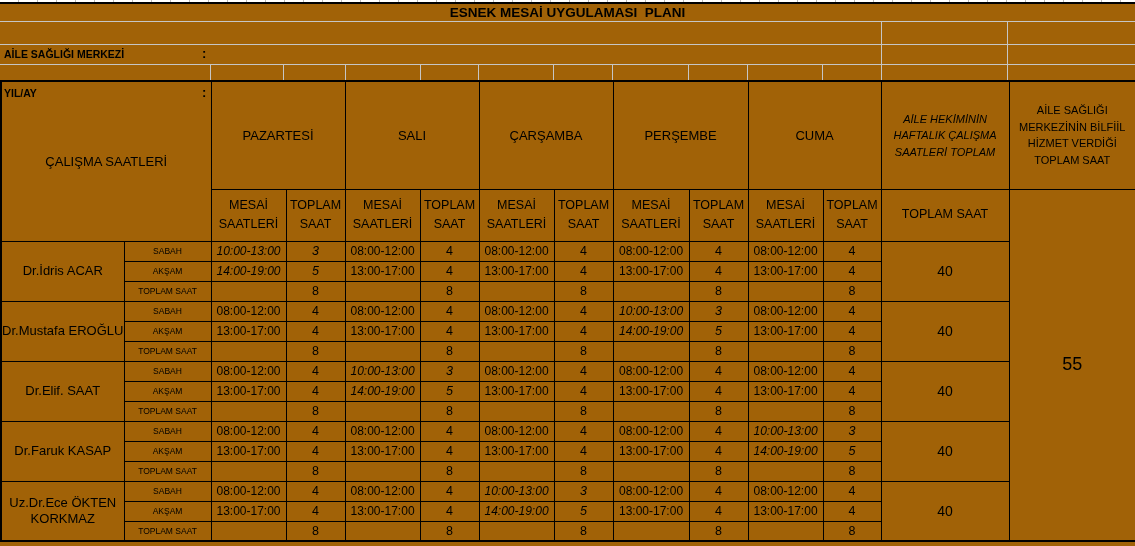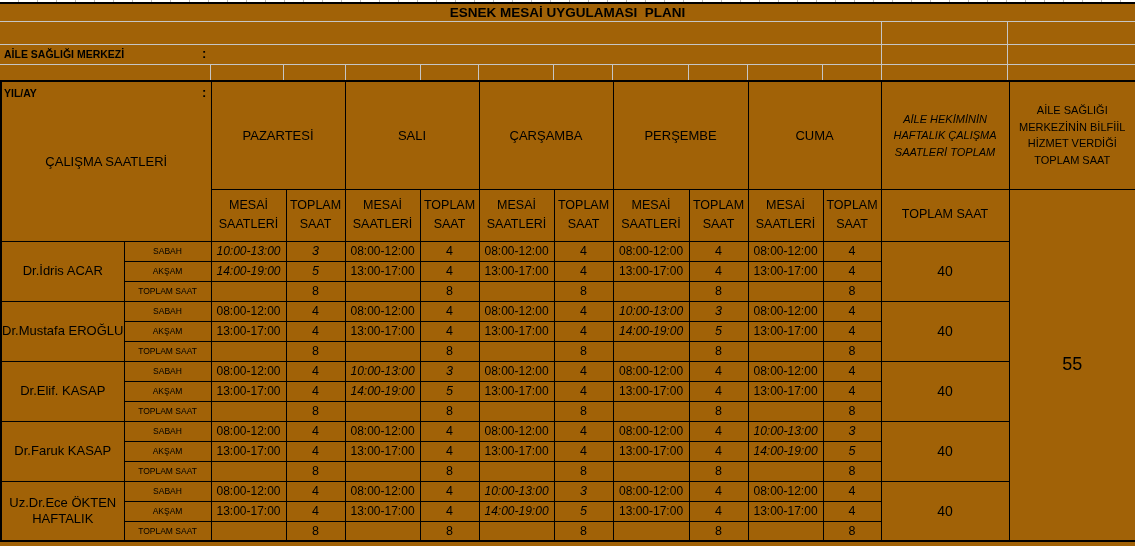--- a/index.html
+++ b/index.html
@@ -200,21 +200,21 @@
       <td class="hrs bb2">8</td>
       <td class="time bl2 bb2"></td>
       <td class="hrs bb2">8</td>
       <td class="time bl2 bb2"></td>
       <td class="hrs bb2">8</td>
       <td class="time bl2 bb2"></td>
       <td class="hrs bb2">8</td>
     </tr>
 
     <tr class="br">
-      <td class="name bb2" rowspan="3">Dr.Elif. KASAP</td>
+      <td class="name bb2" rowspan="3">Dr.Elif. SAAT</td>
       <td class="plabel">SABAH</td>
       <td class="time bl2">08:00-12:00</td>
       <td class="hrs">4</td>
       <td class="time bl2 b">10:00-13:00</td>
       <td class="hrs b">3</td>
       <td class="time bl2">08:00-12:00</td>
       <td class="hrs">4</td>
       <td class="time bl2">08:00-12:00</td>
       <td class="hrs">4</td>
       <td class="time bl2">08:00-12:00</td>
@@ -284,21 +284,21 @@
       <td class="hrs bb2">8</td>
       <td class="time bl2 bb2"></td>
       <td class="hrs bb2">8</td>
       <td class="time bl2 bb2"></td>
       <td class="hrs bb2">8</td>
       <td class="time bl2 bb2"></td>
       <td class="hrs bb2">8</td>
     </tr>
 
     <tr class="br">
-      <td class="name" rowspan="3">Uz.Dr.Ece ÖKTEN HAFTALIK</td>
+      <td class="name" rowspan="3">Uz.Dr.Ece ÖKTEN KORKMAZ</td>
       <td class="plabel">SABAH</td>
       <td class="time bl2">08:00-12:00</td>
       <td class="hrs">4</td>
       <td class="time bl2">08:00-12:00</td>
       <td class="hrs">4</td>
       <td class="time bl2 b">10:00-13:00</td>
       <td class="hrs b">3</td>
       <td class="time bl2">08:00-12:00</td>
       <td class="hrs">4</td>
       <td class="time bl2">08:00-12:00</td>

